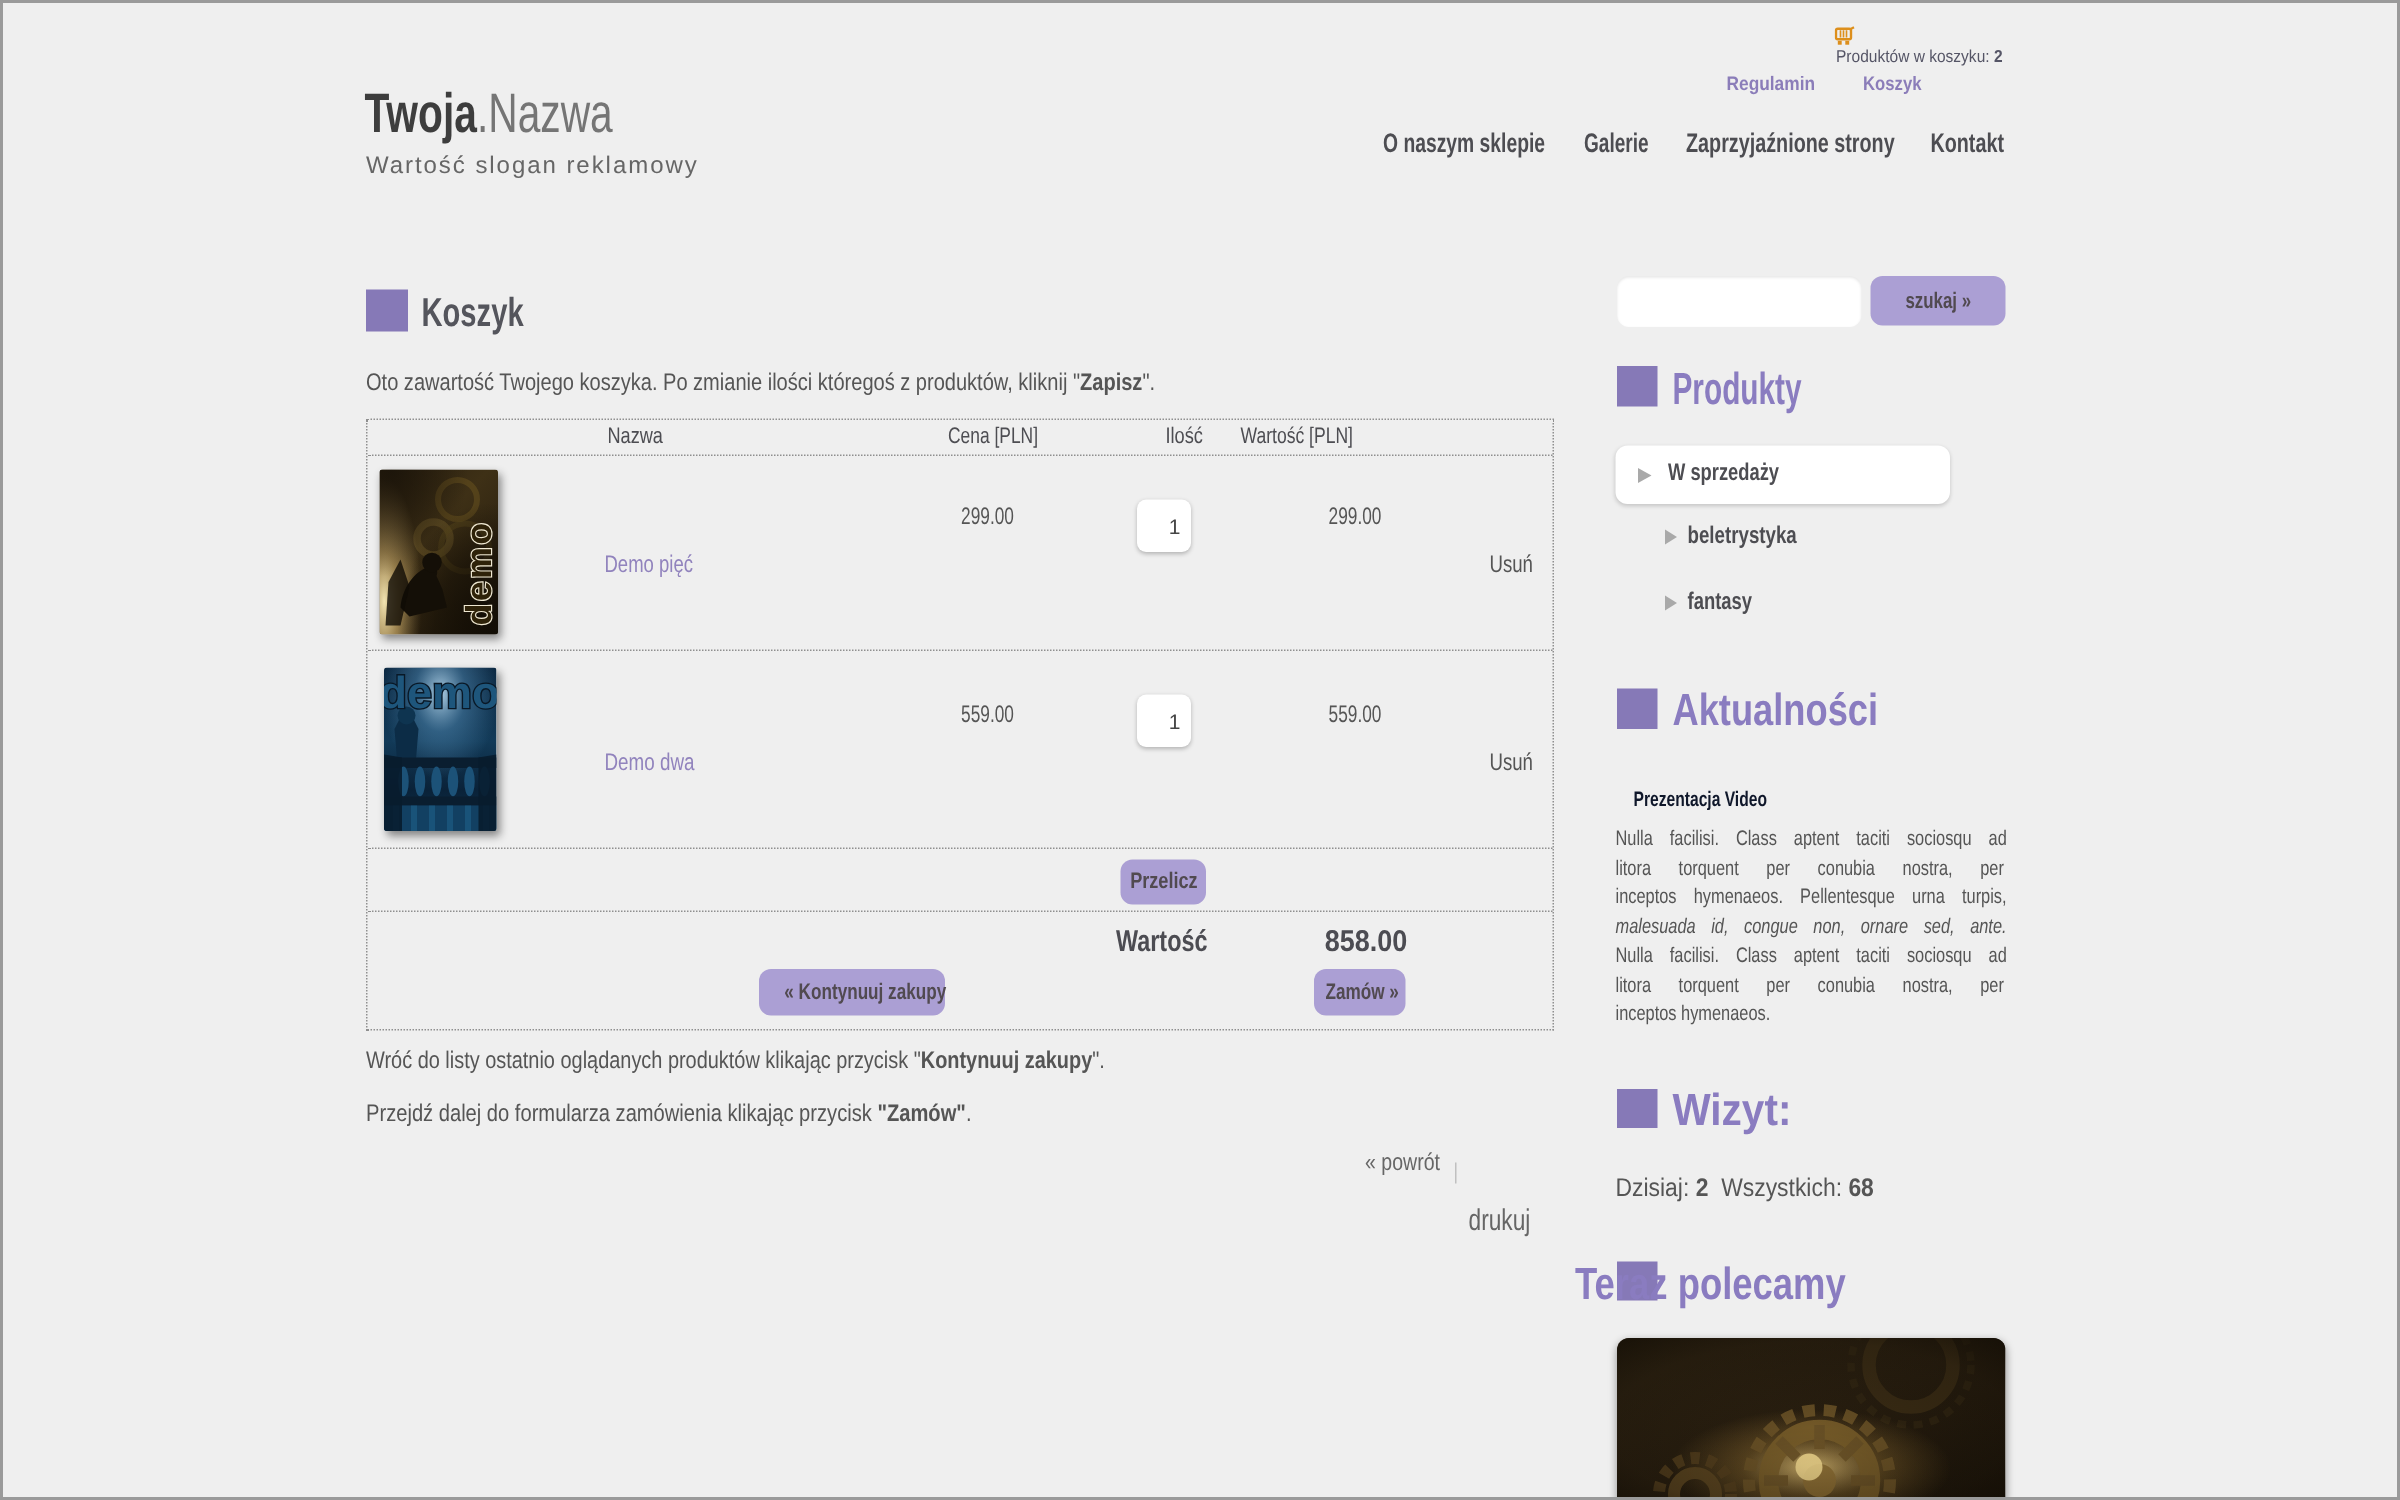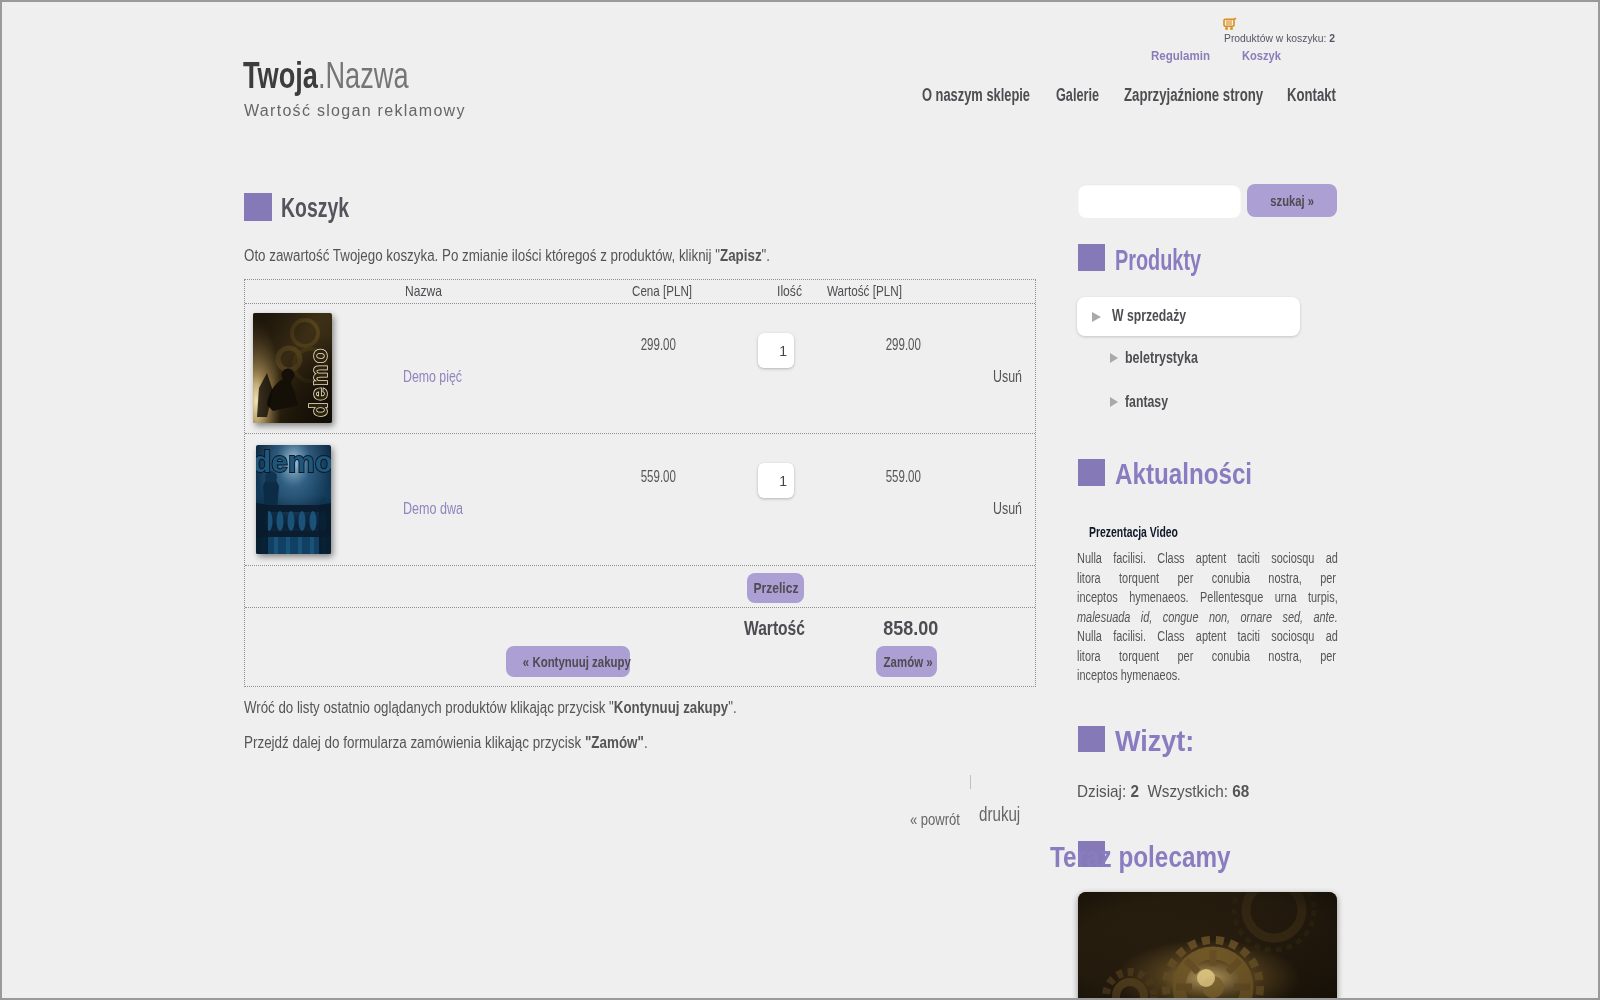--- a/index.html
+++ b/index.html
@@ -168,21 +168,21 @@
   <div class="btn" style="left:261px; top:366px; width:124px; height:31px; font-size:15px; line-height:31px;"><span class="cxc" style="transform:scaleX(0.762);">« Kontynuuj zakupy</span></div>
   <div class="btn" style="left:631px; top:366px; width:61px; height:31px; font-size:15px; line-height:31px;"><span class="cxc" style="transform:scaleX(0.763);">Zamów »</span></div>
 </div>
 
 <div class="abs" style="left:244px; top:700px; font-size:16px; line-height:16px; color:#555;">
   <span class="cx" style="transform:scaleX(0.830);">Wróć do listy ostatnio oglądanych produktów klikając przycisk "<b>Kontynuuj zakupy</b>".</span>
 </div>
 <div class="abs" style="left:244px; top:735px; font-size:16px; line-height:16px; color:#555;">
   <span class="cx" style="transform:scaleX(0.839);">Przejdź dalej do formularza zamówienia klikając przycisk <b>"Zamów"</b>.</span>
 </div>
-<a class="abs" style="left:910px; top:780px; font-size:16px; line-height:16px; color:#666;"><span class="cx" style="transform:scaleX(0.814);">« powrót</span></a>
+<a class="abs" style="left:910px; top:736px; font-size:16px; line-height:16px; color:#666;"><span class="cx" style="transform:scaleX(0.814);">« powrót</span></a>
 <div class="abs" style="left:970px; top:775px; width:1px; height:14px; background:#c0c0c0;"></div>
 <a class="abs" style="left:979px; top:774px; font-size:20px; line-height:16px; color:#666;"><span class="cx" style="transform:scaleX(0.757);">drukuj</span></a>
 
 <div class="abs" style="left:1078px; top:184px; width:163px; height:34px; background:#fff; border-radius:8px; box-shadow:inset 0 1px 2px rgba(0,0,0,0.10);"></div>
 <div class="btn" style="left:1247px; top:184px; width:90px; height:33px; font-size:15px; line-height:33px;"><span class="cxc" style="transform:scaleX(0.75);">szukaj »</span></div>
 
 <div class="sq" style="left:1078px; top:244px;"></div>
 <div class="abs h2txt" style="left:1115px; top:245px;"><span class="cx" style="transform:scaleX(0.662);">Produkty</span></div>
 
 <div class="abs" style="left:1077px; top:297px; width:223px; height:39px; background:#fff; border-radius:8px; box-shadow:0 1px 3px rgba(0,0,0,0.18);">

